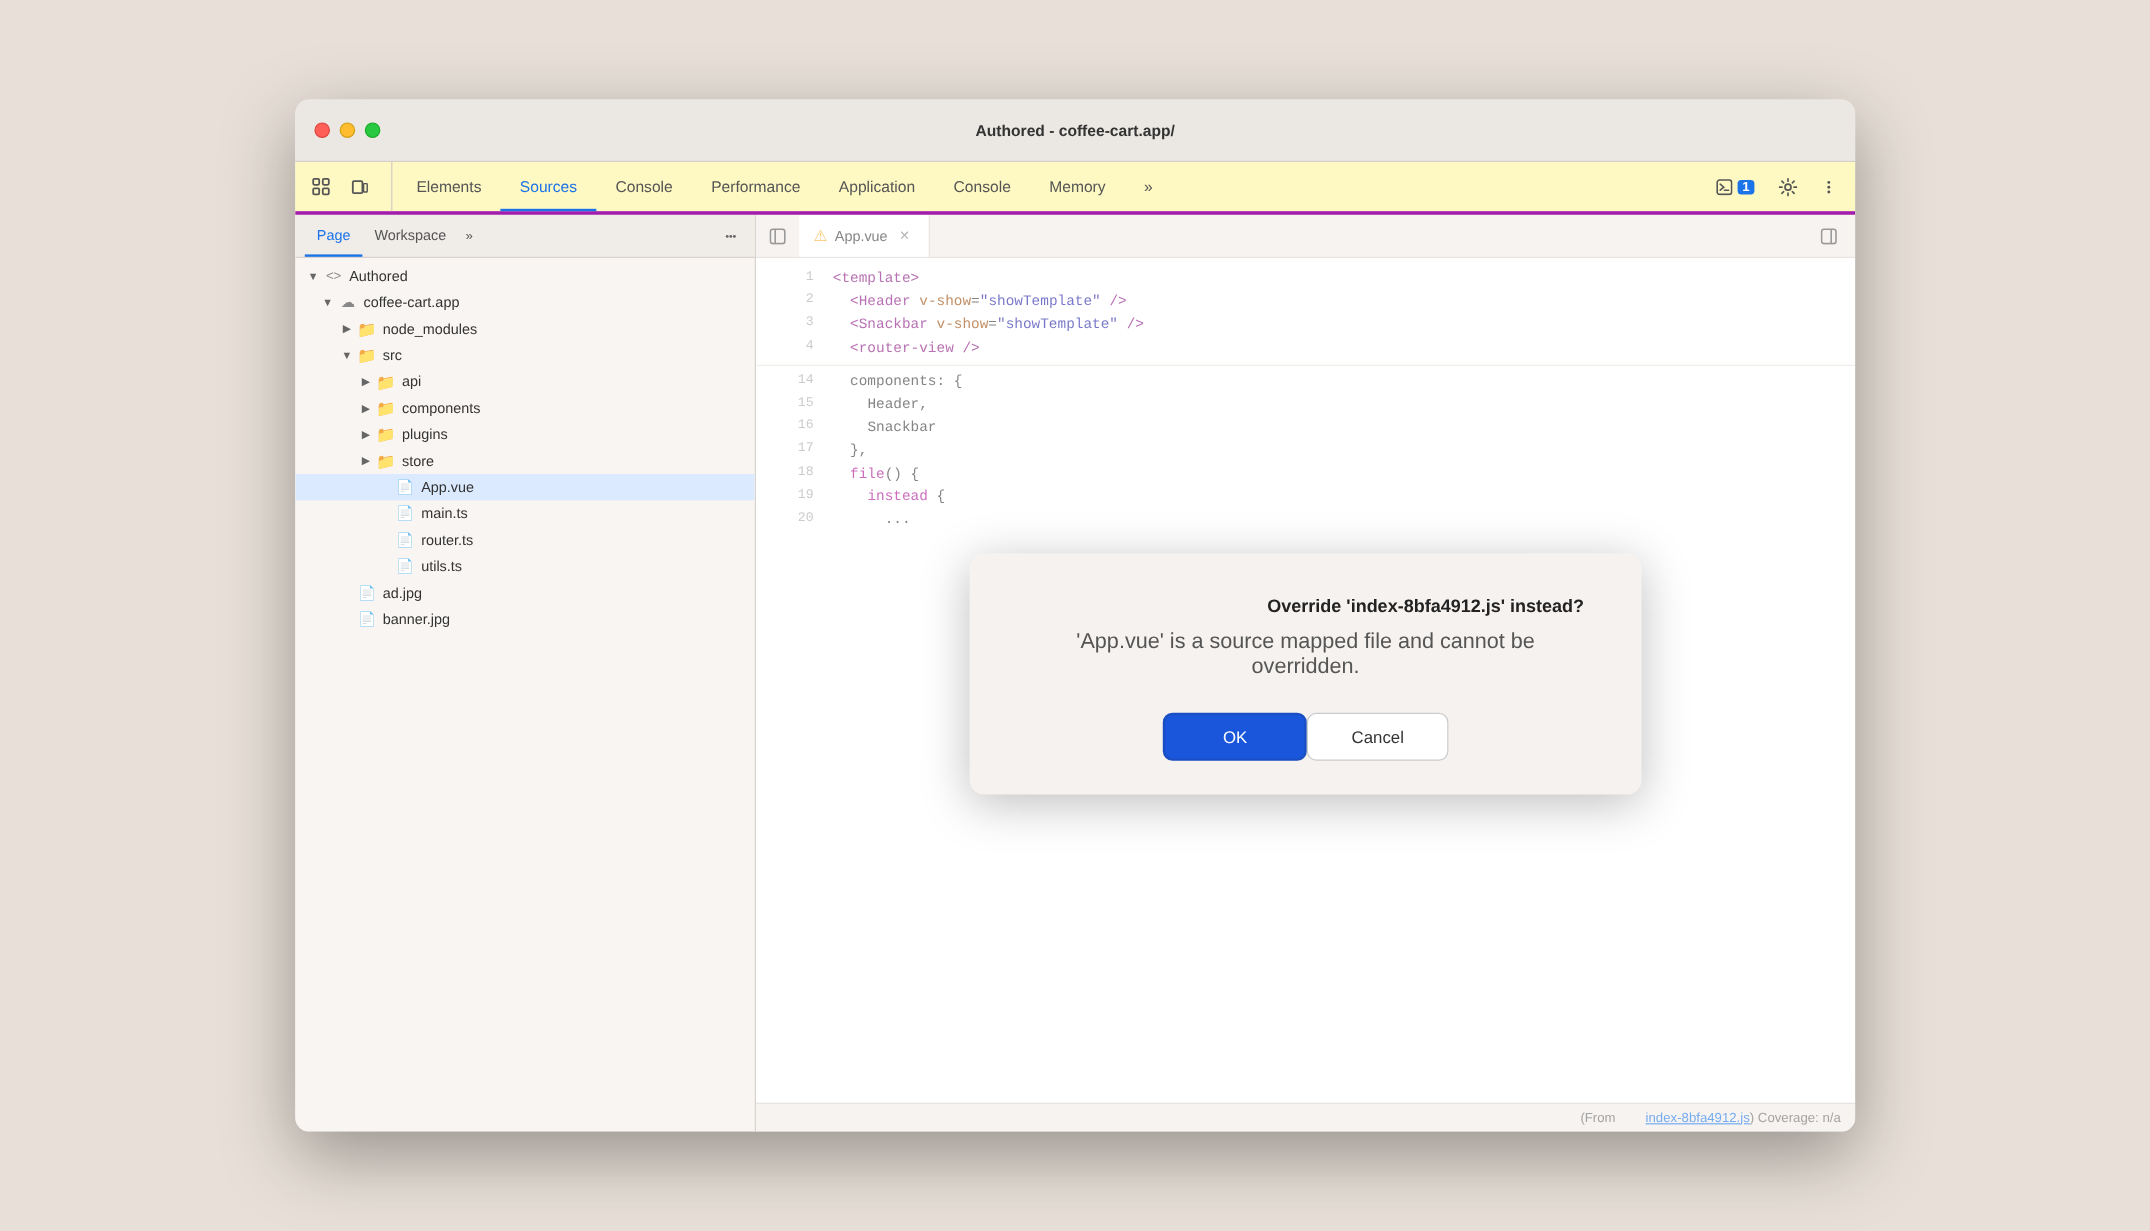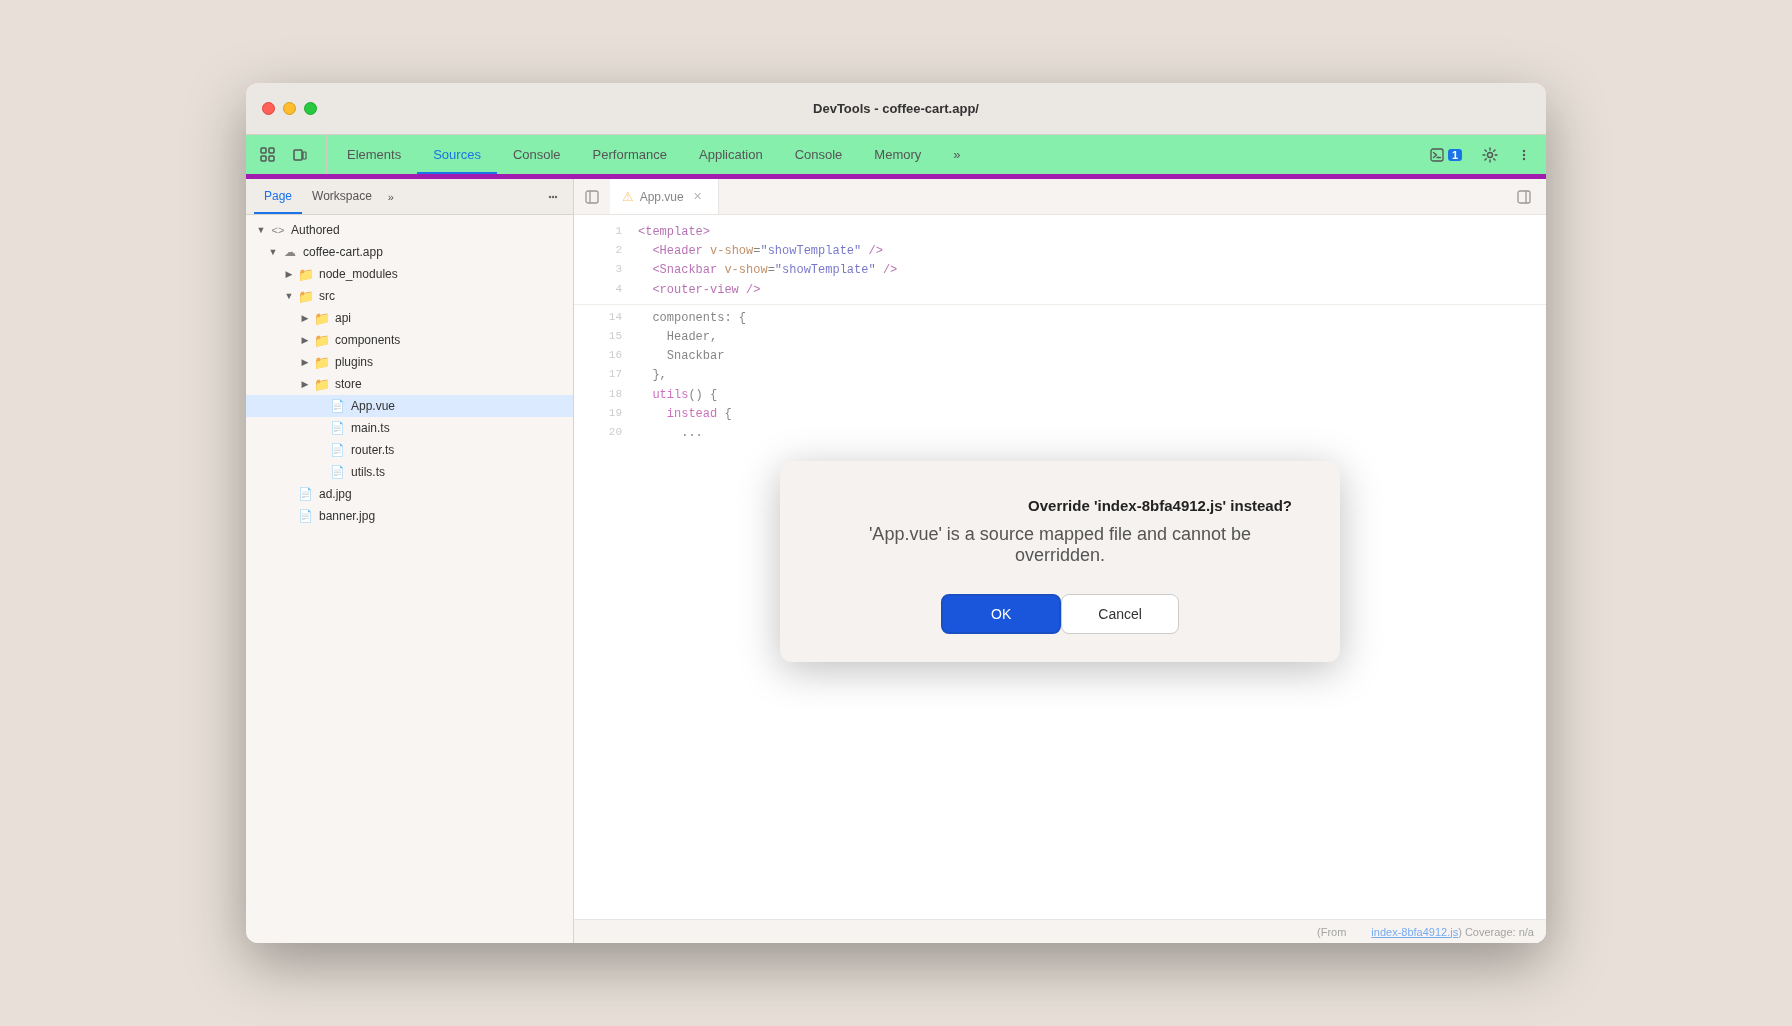--- a/index.html
+++ b/index.html
@@ -50,25 +50,25 @@
       position: absolute;
       left: 50%;
       transform: translateX(-50%);
       font-size: 13px;
       font-weight: 600;
       color: #333;
     }
 
     
     .toolbar {
-      background: #86efac;
+      background: #fef9c3;
       height: 44px;
       display: flex;
       align-items: stretch;
-      border-bottom: 5px solid #a21caf;
+      border-bottom: 3px solid #a21caf;
       padding: 0 8px;
     }
     .toolbar-icons {
       display: flex;
       align-items: center;
       gap: 4px;
       padding-right: 12px;
       border-right: 1px solid #d0cbc5;
       margin-right: 4px;
     }
@@ -138,21 +138,21 @@
 
     
     .main-content {
       display: flex;
       flex: 1;
       overflow: hidden;
     }
 
     
     .left-panel {
-      width: 328px;
+      width: 384px;
       background: #f8f5f2;
       border-right: 1px solid #d8d3cd;
       display: flex;
       flex-direction: column;
       overflow: hidden;
     }
 
     .panel-tabs {
       display: flex;
       align-items: center;
@@ -429,21 +429,21 @@
 <body>
 
 <div class="window">
 
   <div class="titlebar">
     <div class="traffic-lights">
       <div class="traffic-light tl-red"></div>
       <div class="traffic-light tl-yellow"></div>
       <div class="traffic-light tl-green"></div>
     </div>
-    <div class="titlebar-title">DevTools - coffee-cart.app/</div>
+    <div class="titlebar-title">Authored - coffee-cart.app/</div>
   </div>
 
   <div class="toolbar">
     <div class="toolbar-icons">
       <div class="toolbar-icon-btn">
         <svg width="16" height="16" viewBox="0 0 16 16" fill="none">
           <rect x="1" y="1" width="5" height="5" rx="1" stroke="#555" stroke-width="1.5"></rect>
           <rect x="1" y="9" width="5" height="5" rx="1" stroke="#555" stroke-width="1.5"></rect>
           <rect x="9" y="1" width="5" height="5" rx="1" stroke="#555" stroke-width="1.5"></rect>
           <rect x="9" y="9" width="5" height="5" rx="1" stroke="#555" stroke-width="1.5"></rect>
@@ -651,21 +651,21 @@
         <div class="code-line">
           <span class="line-num">16</span>
           <span class="line-content">    <span class="c-prop">Snackbar</span></span>
         </div>
         <div class="code-line">
           <span class="line-num">17</span>
           <span class="line-content">  },</span>
         </div>
         <div class="code-line">
           <span class="line-num">18</span>
-          <span class="line-content">  <span class="c-keyword">utils</span>() {</span>
+          <span class="line-content">  <span class="c-keyword">file</span>() {</span>
         </div>
         <div class="code-line">
           <span class="line-num">19</span>
           <span class="line-content">    <span class="c-keyword">instead</span> {</span>
         </div>
         <div class="code-line">
           <span class="line-num">20</span>
           <span class="line-content">      ...</span>
         </div>
       </div>

